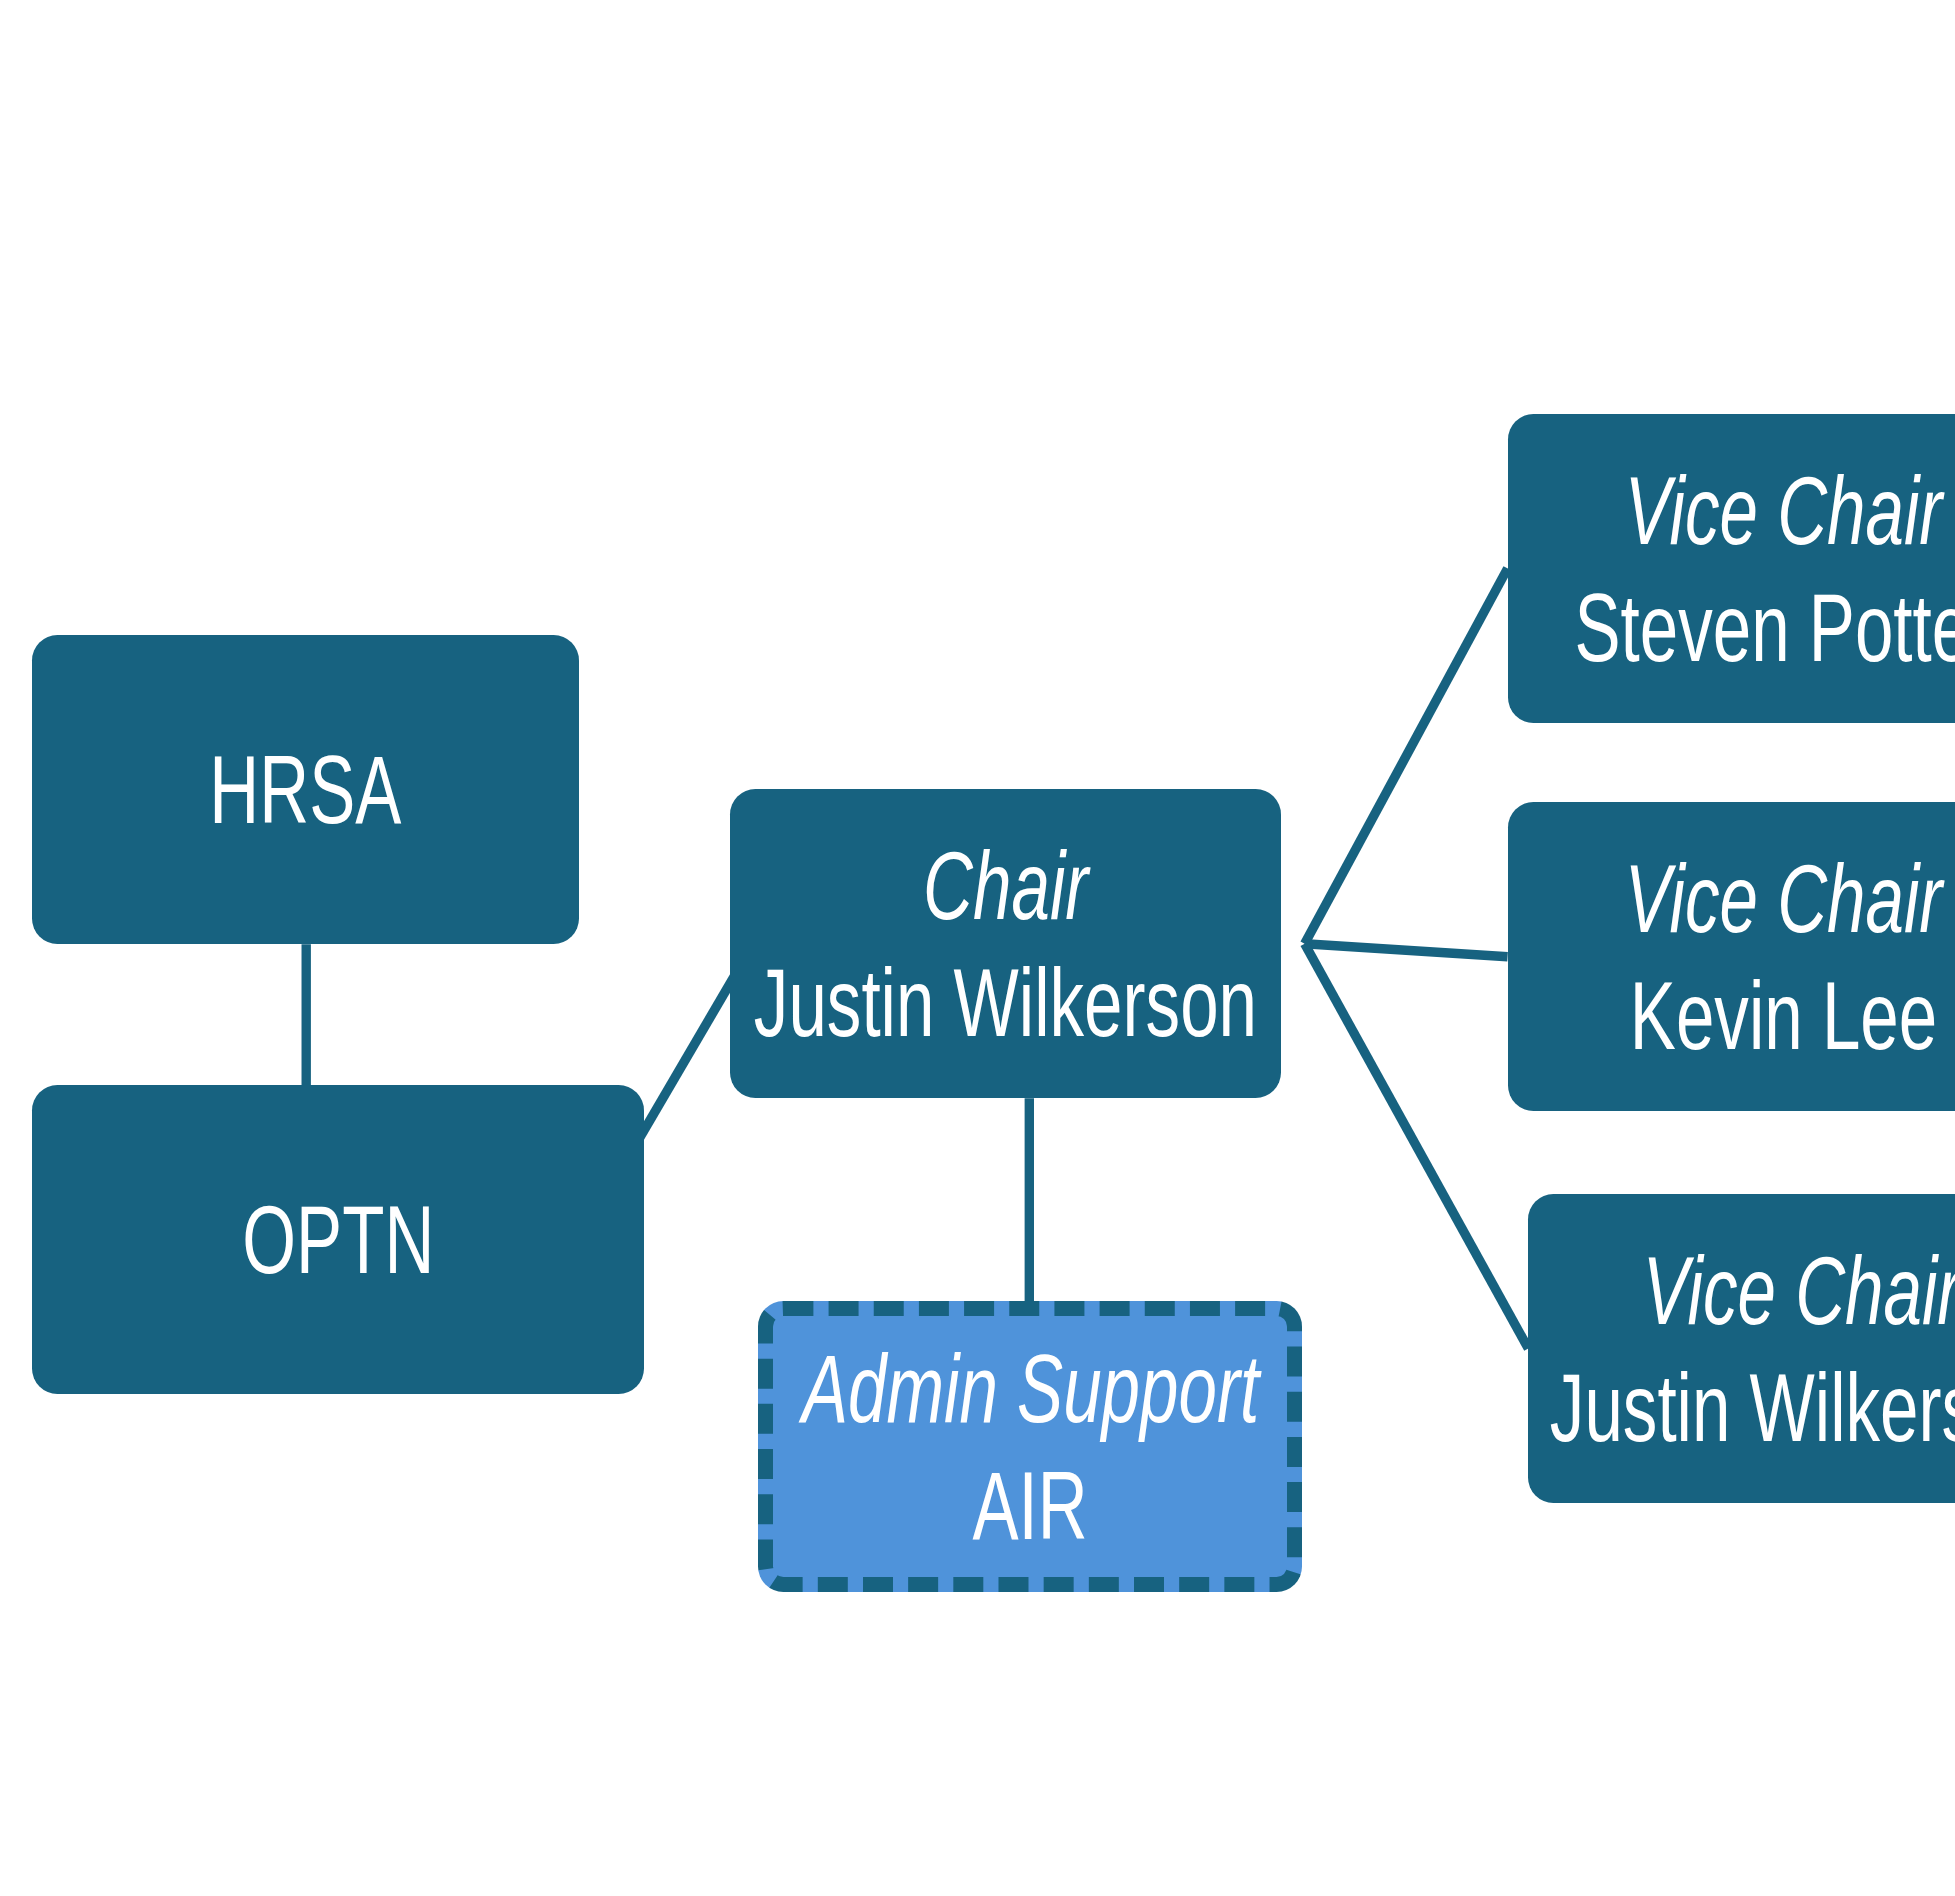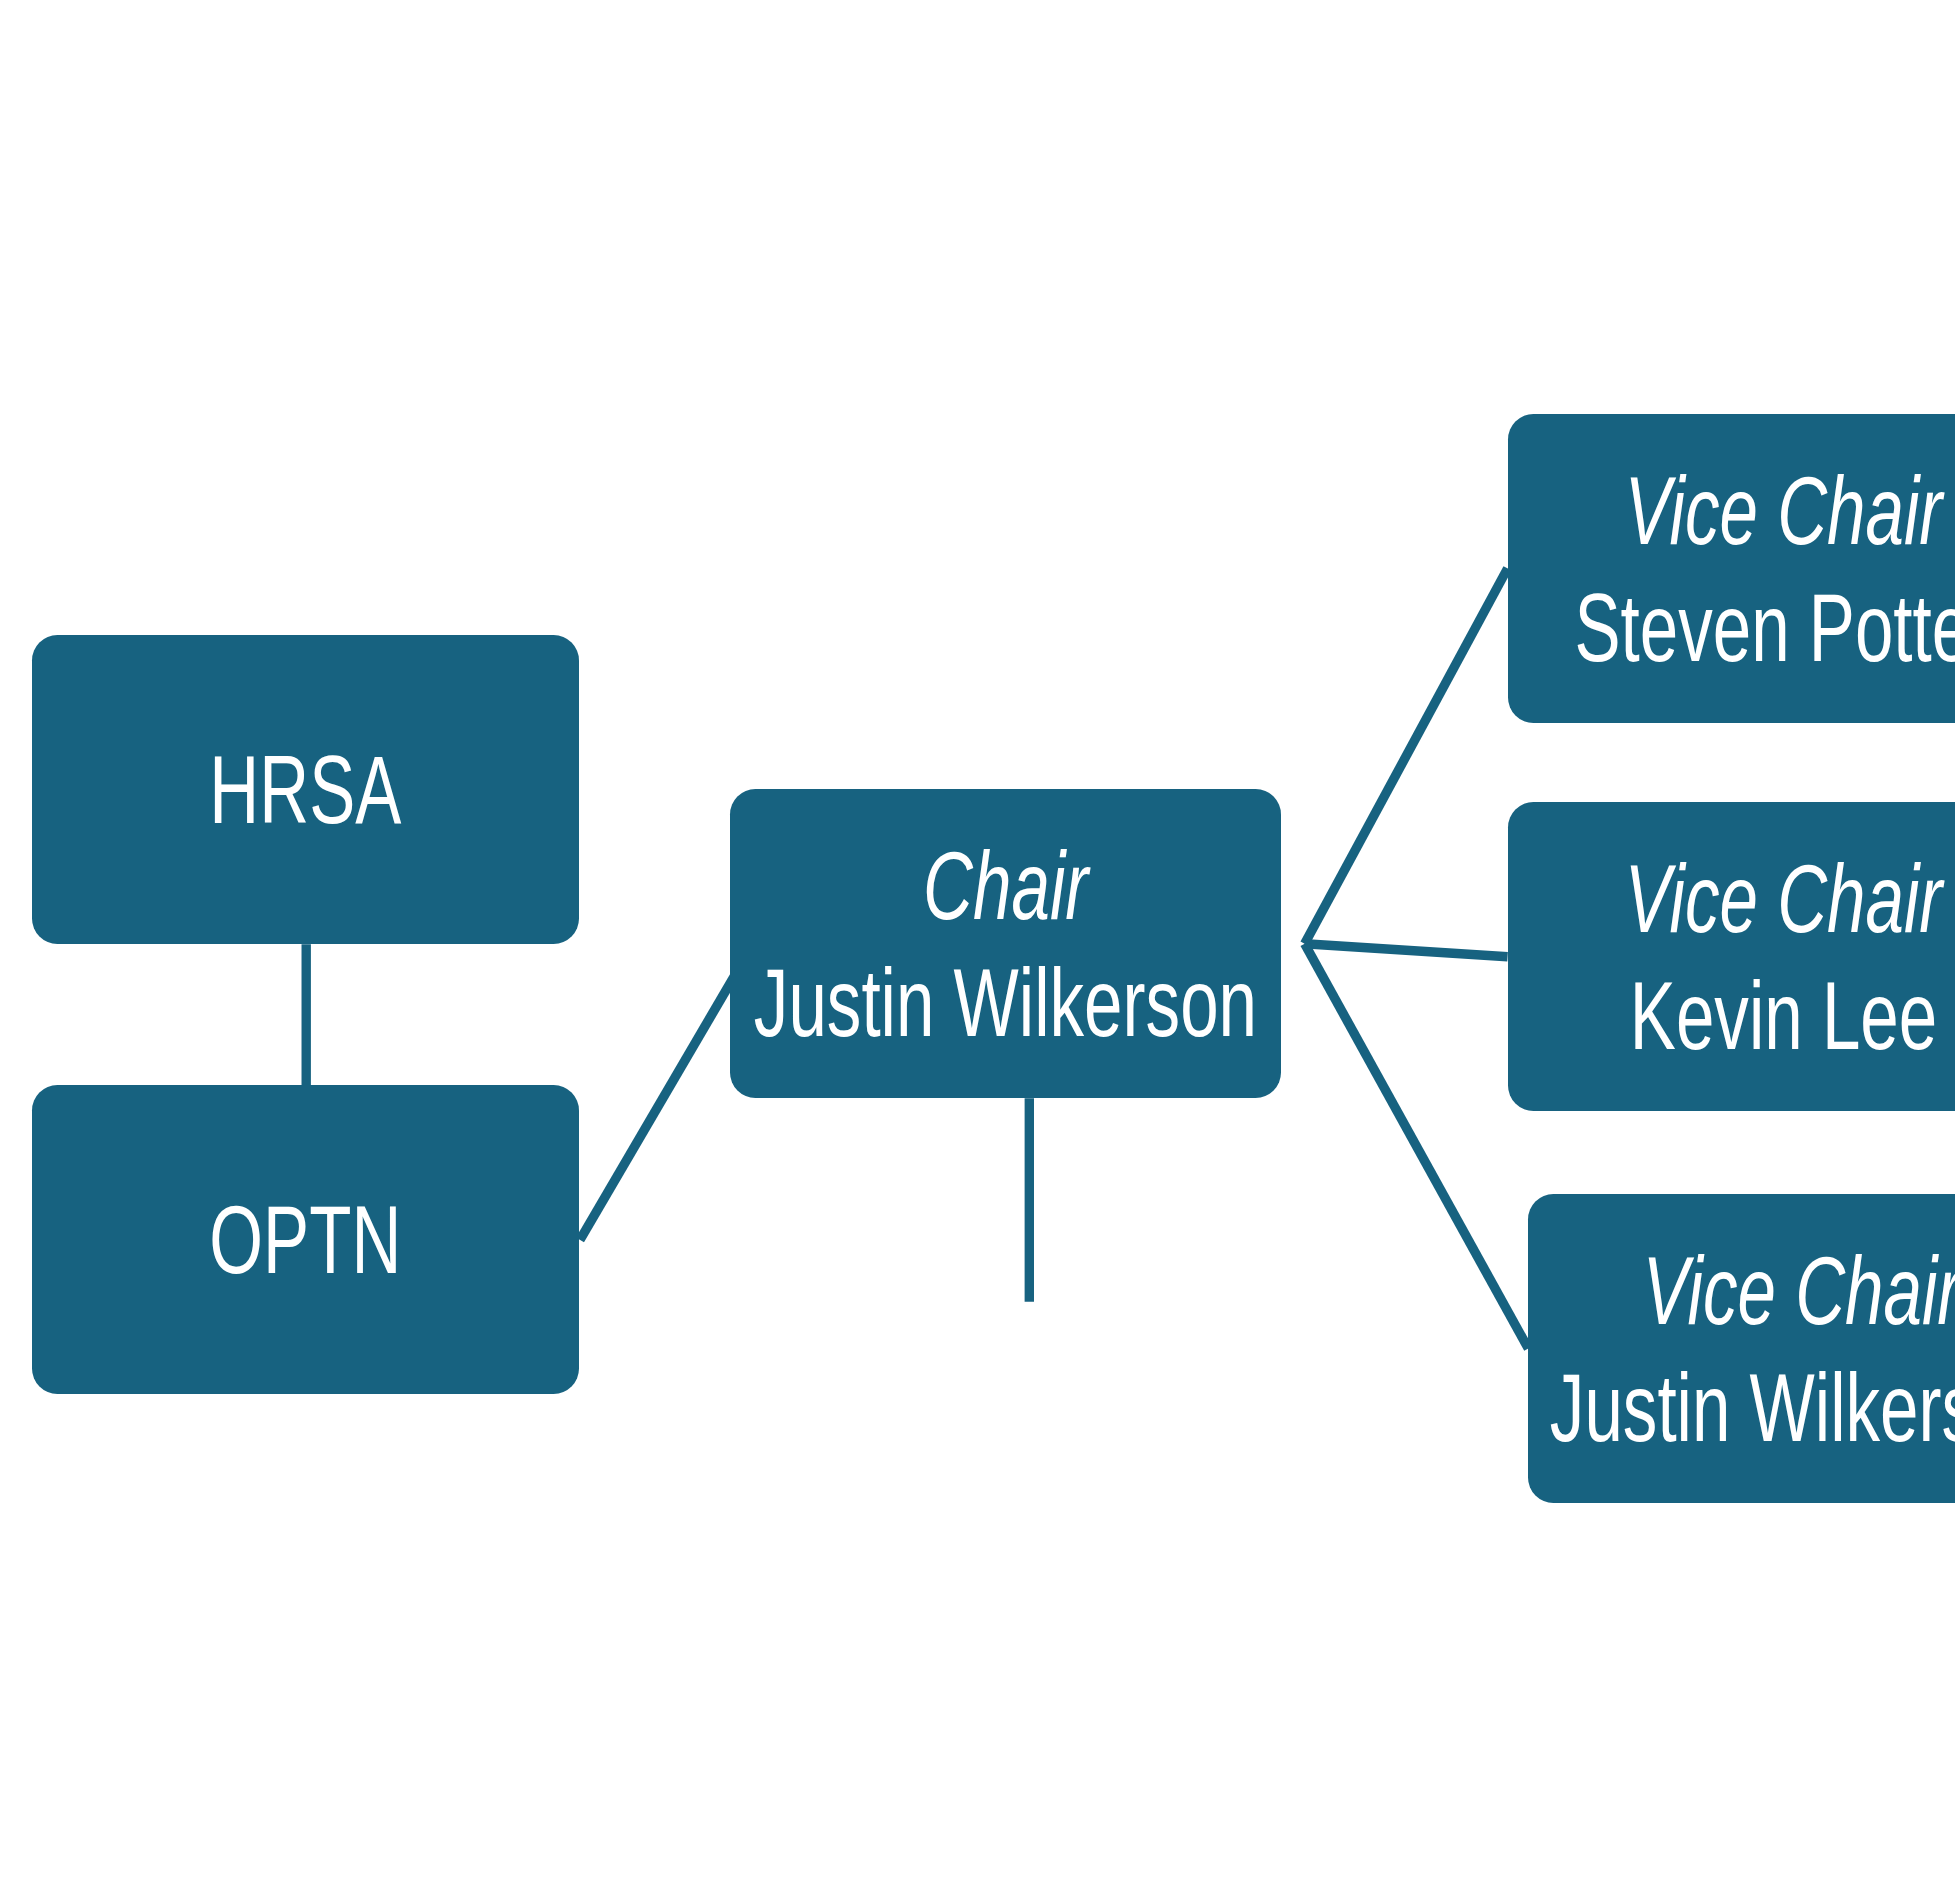--- a/index.html
+++ b/index.html
@@ -57,29 +57,33 @@
     <line class="connector" x1="2632" y1="2808" x2="2632" y2="3328"></line>
     <line class="connector" x1="5265" y1="1453" x2="5791" y2="1453"></line>
     <line class="connector" x1="5265" y1="2446" x2="5791" y2="2446"></line>
     <line class="connector" x1="5308" y1="3448" x2="5791" y2="3448"></line>
   </svg>
 
   <div class="node" style="left:32px;top:635px;width:547px;height:309px;">
     <span class="line">HRSA</span>
   </div>
 
-  <div class="node" style="left:32px;top:1085px;width:547px;height:309px;">
+  <div class="node" style="left:32px;top:1085px;width:612px;height:309px;">
     <span class="line">OPTN</span>
   </div>
 
   <div class="node" style="left:730px;top:789px;width:551px;height:309px;">
     <span class="line role">Chair</span>
     <span class="line">Justin Wilkerson</span>
   </div>
 
+  <div class="node support" style="left:758px;top:1301px;width:544px;height:291px;">
+    <span class="line role">Admin Support</span>
+    <span class="line">AIR</span>
+  </div>
 
   <div class="node" style="left:1508px;top:414px;width:551px;height:309px;">
     <span class="line role">Vice Chair</span>
     <span class="line">Steven Potter</span>
   </div>
 
   <div class="node" style="left:1508px;top:802px;width:551px;height:309px;">
     <span class="line role">Vice Chair</span>
     <span class="line">Kevin Lee</span>
   </div>

